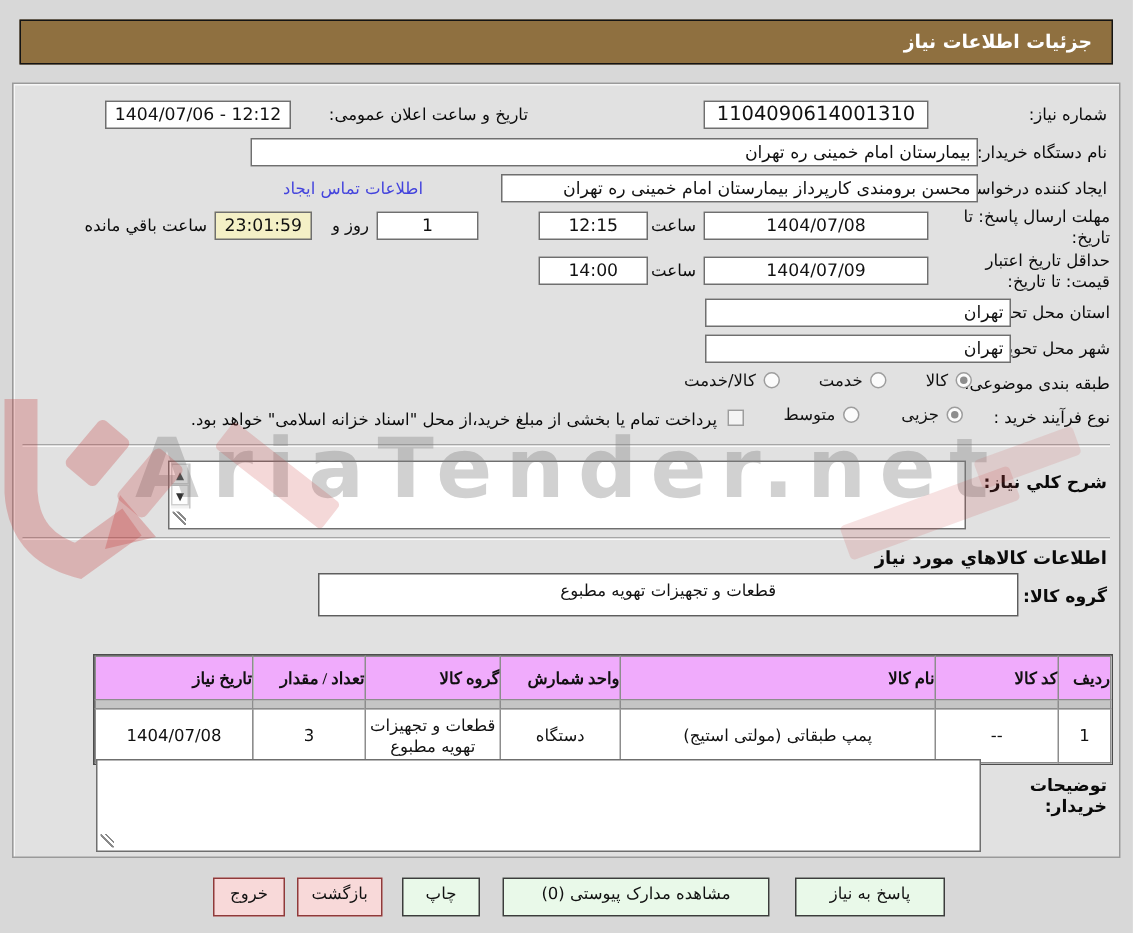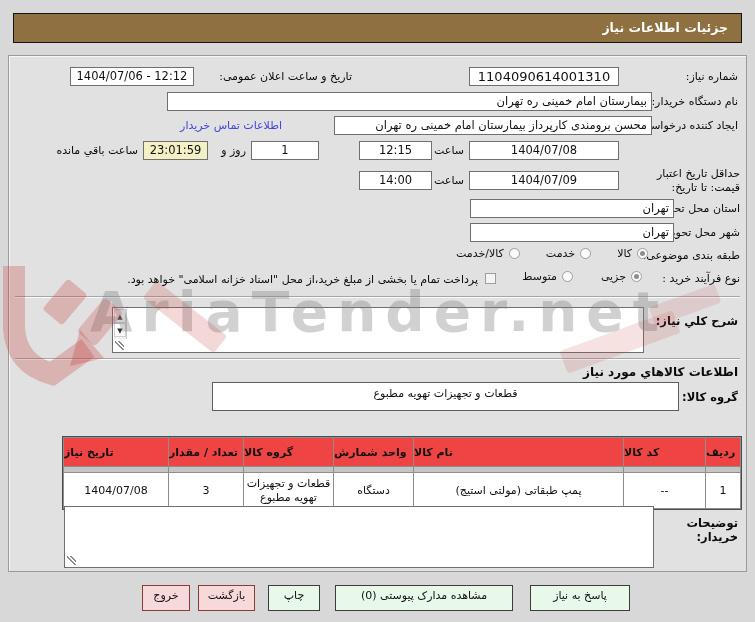--- a/index.html
+++ b/index.html
@@ -91,21 +91,21 @@
     text-align:center; padding-top:4px; overflow:hidden;
   }
 
   
   table.goods {
     position:absolute; right:5px; top:381px; width:677px;
     border-collapse:collapse; table-layout:fixed; direction:rtl;
     font-size:11px;
   }
   table.goods th, table.goods td { border:1px solid #8d8d8d; overflow:hidden; }
-  table.goods th { background:#ef4444; font-weight:bold; height:29px; text-align:left; }
+  table.goods th { background:#f0abfc; font-weight:bold; height:29px; text-align:right;font-family:Liberation Serif, serif; }
   table.goods tr.gap td { background:#c5c5c5; height:6px; border-top:1px solid #8d8d8d; }
   table.goods td.val { background:#ffffff; height:36px; text-align:center; line-height:14px; }
   table.goods { border:1px solid #4c4c4c; box-shadow:0 0 0 1px #4c4c4c; }
 
   
   .btn {
     position:absolute; top:585px; height:26px; font-size:11px;
     text-align:center; line-height:20px; cursor:pointer; white-space:nowrap;
   }
   .btn.green { background:#e9f9e9; border:1px solid #3c3c3c; }
@@ -132,22 +132,23 @@
     <div class="lbl" style="right:8px; top:14px;">شماره نیاز:</div>
     <div class="inp ctr" style="right:127px; width:150px; top:11px; font-size:13px;">1104090614001310</div>
     <div class="lbl" style="right:394px; top:14px;">تاریخ و ساعت اعلان عمومی:</div>
     <div class="inp ctr" style="right:552px; width:124px; top:11px;">1404/07/06 - 12:12</div>
 
     <div class="lbl" style="right:8px; top:39px;">نام دستگاه خریدار:</div>
     <div class="inp rt" style="right:94px; width:485px; top:36px;">بیمارستان امام خمینی ره  تهران</div>
 
     <div class="lbl" style="right:8px; top:63px;">ایجاد کننده درخواست:</div>
     <div class="inp rt" style="right:94px; width:318px; top:60px;">محسن برومندی کارپرداز بیمارستان امام خمینی ره  تهران</div>
-    <div class="link" style="right:464px; top:63px;">اطلاعات تماس خریدار</div>
-
+    <div class="link" style="right:464px; top:63px;">اطلاعات تماس ایجاد</div>
+
+    <div class="lbl wrap" style="right:6px; width:100px; top:82px;">مهلت ارسال پاسخ: تا تاریخ:</div>
     <div class="inp ctr" style="right:127px; width:150px; top:85px;">1404/07/08</div>
     <div class="lbl" style="right:282px; top:88px;">ساعت</div>
     <div class="inp ctr" style="right:314px; width:73px; top:85px;">12:15</div>
     <div class="inp ctr" style="right:427px; width:68px; top:85px;">1</div>
     <div class="lbl" style="right:500px; top:88px;">روز و</div>
     <div class="inp ctr yellow" style="right:538px; width:65px; top:85px;">23:01:59</div>
     <div class="lbl" style="right:608px; top:88px;">ساعت باقي مانده</div>
 
     <div class="lbl wrap" style="right:6px; width:108px; top:111px;">حداقل تاریخ اعتبار قیمت: تا تاریخ:</div>
     <div class="inp ctr" style="right:127px; width:150px; top:115px;">1404/07/09</div>

